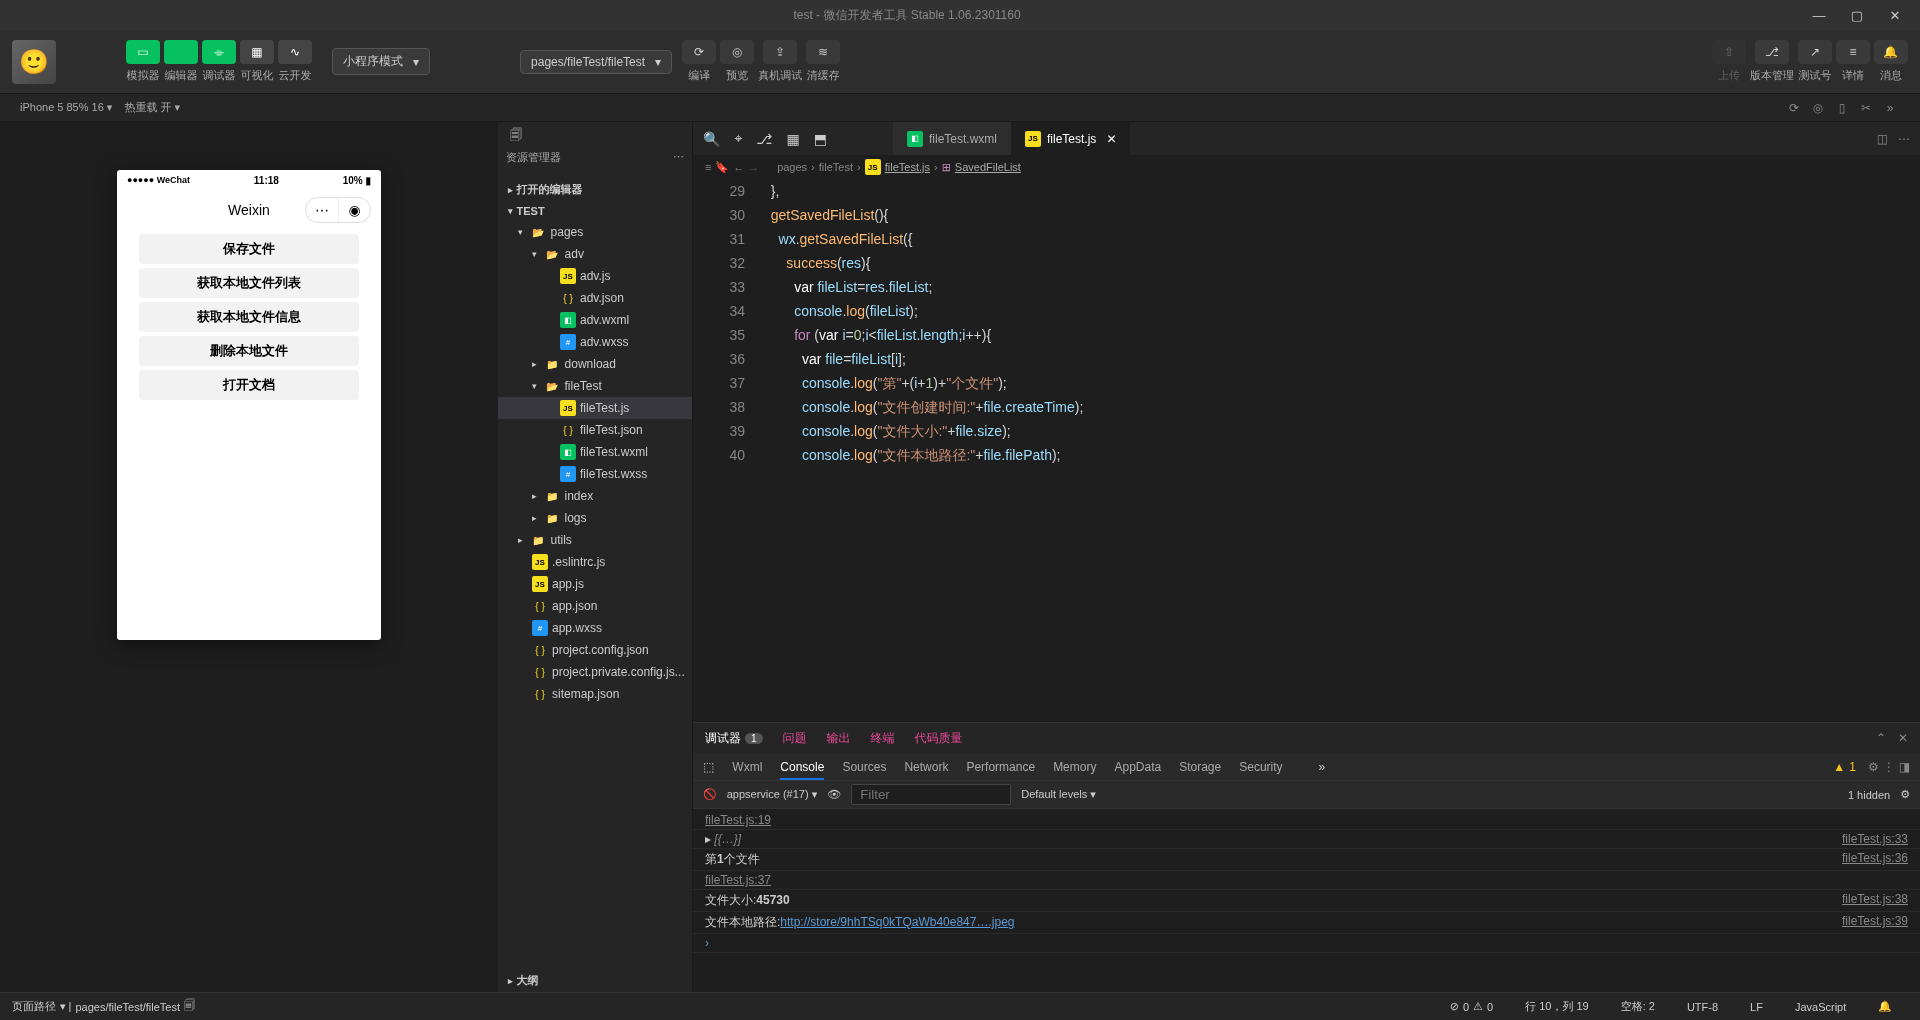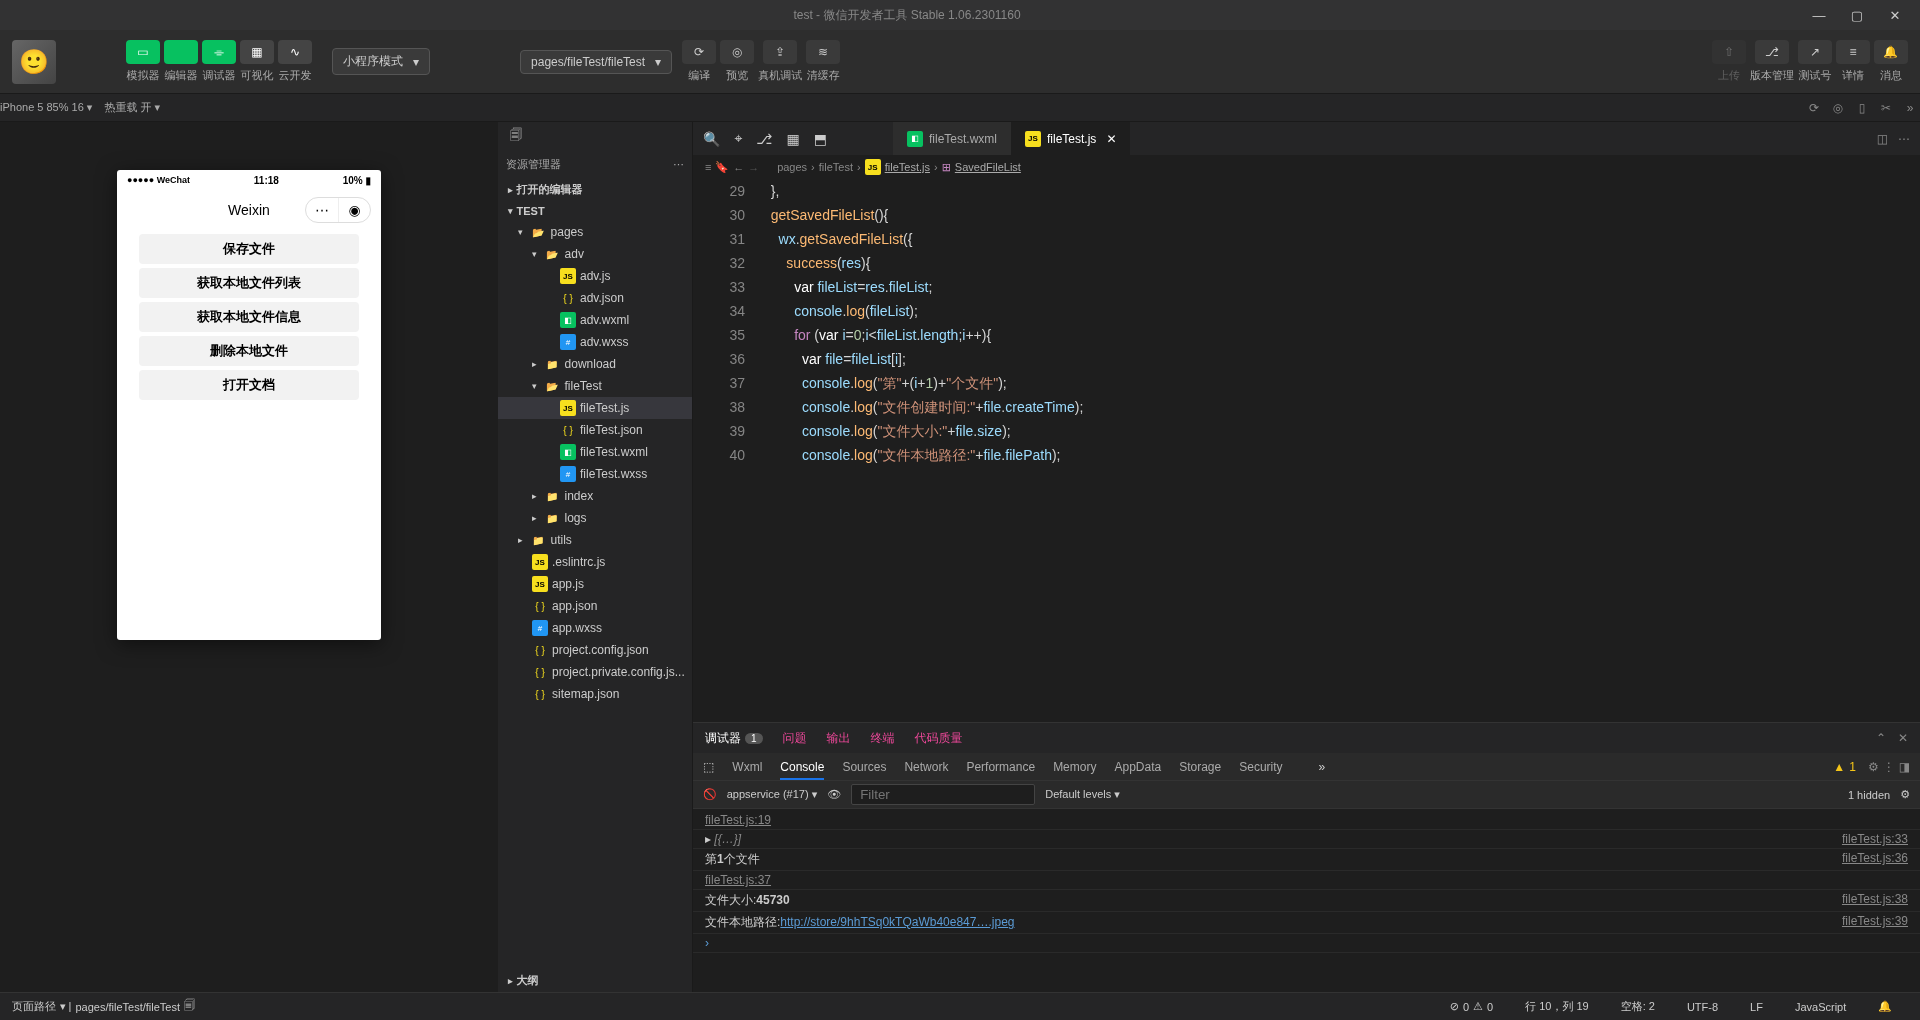--- a/index.html
+++ b/index.html
@@ -16,34 +16,34 @@
 .modebtn{display:flex;flex-direction:column;align-items:center;gap:4px}
 .modebtn-icon{width:34px;height:24px;background:#07c160;border-radius:4px;display:flex;align-items:center;justify-content:center;color:#fff}
 .modebtn-icon.gray{background:#444}
 .modebtn-label{font-size:11px;color:#aaa}
 .select{background:#3a3a3a;border:1px solid #555;border-radius:4px;padding:4px 10px;margin-left:20px;color:#ccc;display:flex;align-items:center;gap:10px}
 .tbspacer{flex:1}
 .rtbtns{display:flex;gap:4px}
 .rtbtn{display:flex;flex-direction:column;align-items:center;gap:4px}
 .rtbtn-icon{width:34px;height:24px;background:#3a3a3a;border-radius:4px;display:flex;align-items:center;justify-content:center}
 .rtbtn-label{font-size:11px;color:#aaa}
-.subbar{height:28px;background:#252526;display:flex;align-items:center;padding:0 0;border-bottom:1px solid #1a1a1a}
+.subbar{height:28px;background:#252526;display:flex;align-items:center;padding:0 20px;border-bottom:1px solid #1a1a1a}
 .subbar-item{color:#aaa;margin-right:12px;font-size:11px}
 .subbar-icon{width:20px;height:20px;display:flex;align-items:center;justify-content:center;margin-left:4px;cursor:pointer;color:#888}
 .main{display:flex;height:870px}
 .simcol{width:498px;background:#1e1e1e;display:flex;justify-content:center;padding-top:48px}
 .phone{width:264px;height:470px;background:#fff;border-radius:3px;box-shadow:0 4px 20px rgba(0,0,0,.5);position:relative;overflow:hidden}
 .statusbar{height:20px;display:flex;align-items:center;justify-content:space-between;padding:0 10px;font-size:10px;color:#000;font-weight:bold}
 .navbar{height:40px;display:flex;align-items:center;justify-content:center;position:relative;color:#000}
 .navtitle{font-size:14px}
 .navcaps{position:absolute;right:10px;display:flex;gap:0;border:1px solid #ddd;border-radius:14px;overflow:hidden}
 .navcap{width:32px;height:24px;display:flex;align-items:center;justify-content:center;font-size:14px}
 .appbtn{margin:4px auto;width:220px;height:30px;background:#f2f2f2;border-radius:4px;display:flex;align-items:center;justify-content:center;font-size:13px;color:#000;font-weight:600}
 .explorercol{width:195px;background:#252526;border-right:1px solid #1a1a1a;display:flex;flex-direction:column}
-.exphdr{height:28px;background:#252526;display:flex;align-items:center;padding:0 8px;font-size:11px;color:#aaa}
+.exphdr{height:28px;background:#252526;display:flex;align-items:flex-start;padding:0 8px;font-size:11px;color:#aaa}
 .expitemdots{margin-left:auto}
 .section{padding:4px 10px;font-size:11px;font-weight:600;display:flex;align-items:center;cursor:pointer}
 .chev{margin-right:4px;font-size:9px}
 .tree{font-size:12px}
 .treeitem{padding:3px 0 3px 0;display:flex;align-items:center;gap:4px;cursor:pointer}
 .treeitem.selected{background:#37373d}
 .ticon{width:16px;height:16px;display:flex;align-items:center;justify-content:center;font-size:10px;border-radius:2px}
 .ticon.js{background:#f7df1e;color:#000;font-weight:bold;font-size:8px}
 .ticon.json{color:#f7df1e}
 .ticon.wxml{background:#07c160;color:#fff;font-size:8px}
@@ -76,21 +76,21 @@
 .dbgtabs{height:30px;background:#252526;display:flex;align-items:center;padding:0 12px;gap:20px;font-size:12px}
 .dbgtab{color:#ec4899;cursor:pointer;display:flex;align-items:center;gap:4px}
 .dbgtab.active{color:#fff}
 .badge{background:#555;border-radius:8px;padding:0 6px;font-size:10px}
 .dbgright{margin-left:auto;display:flex;gap:12px;color:#888}
 .devtabs{height:28px;background:#2a2a2a;display:flex;align-items:center;padding:0 10px;gap:18px;border-bottom:1px solid #333;font-size:12px}
 .devtab{color:#aaa;cursor:pointer}
 .devtab.active{color:#fff;border-bottom:2px solid #1a73e8;padding-bottom:4px;margin-bottom:-5px}
 .devwarn{margin-left:auto;color:#f5c518;display:flex;align-items:center;gap:4px}
 .consolefilters{height:28px;background:#2a2a2a;display:flex;align-items:center;padding:0 10px;gap:10px;border-bottom:1px solid #333;font-size:11px}
-.filterinput{background:#1e1e1e;border:1px solid #444;color:#ccc;padding:2px 8px;width:184px;border-radius:2px}
+.filterinput{background:#1e1e1e;border:1px solid #444;color:#ccc;padding:2px 8px;width:160px;border-radius:2px}
 .consolebody{flex:1;overflow:auto;font-family:Consolas,monospace;font-size:12px;padding:2px 0}
 .crow{display:flex;padding:2px 12px;border-bottom:1px solid #2a2a2a}
 .cmsg{flex:1}
 .csrc{color:#888;text-decoration:underline;cursor:pointer}
 .link{color:#5b9bd5;text-decoration:underline}
 .statusbar2{height:28px;background:#2b6cb0;background:#252526;display:flex;align-items:center;padding:0 12px;font-size:11px;color:#ccc;border-top:1px solid #333}
 .sbitem{margin-right:16px;display:flex;align-items:center;gap:4px}
 .sbright{margin-left:auto;display:flex;gap:16px}
 .exphdr-row{display:flex;height:28px}
 </style>

